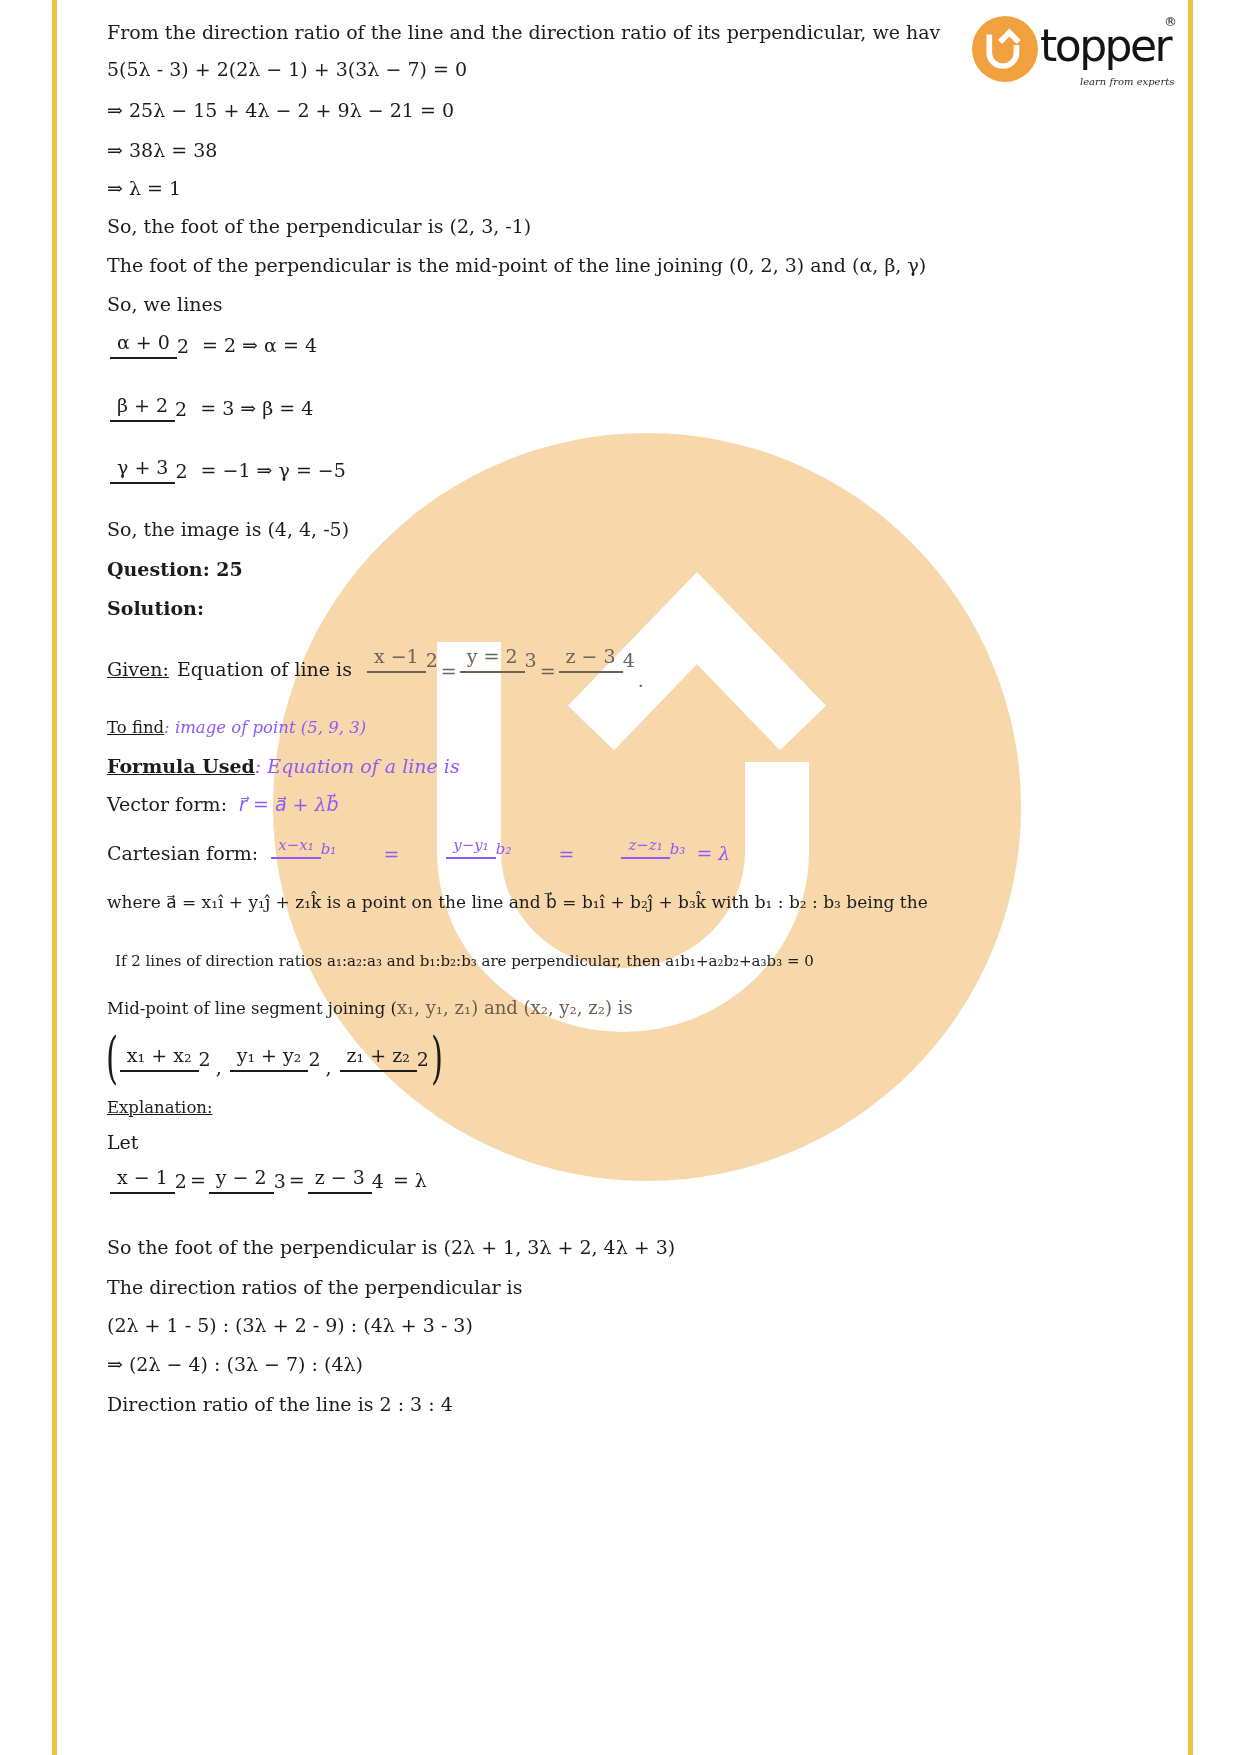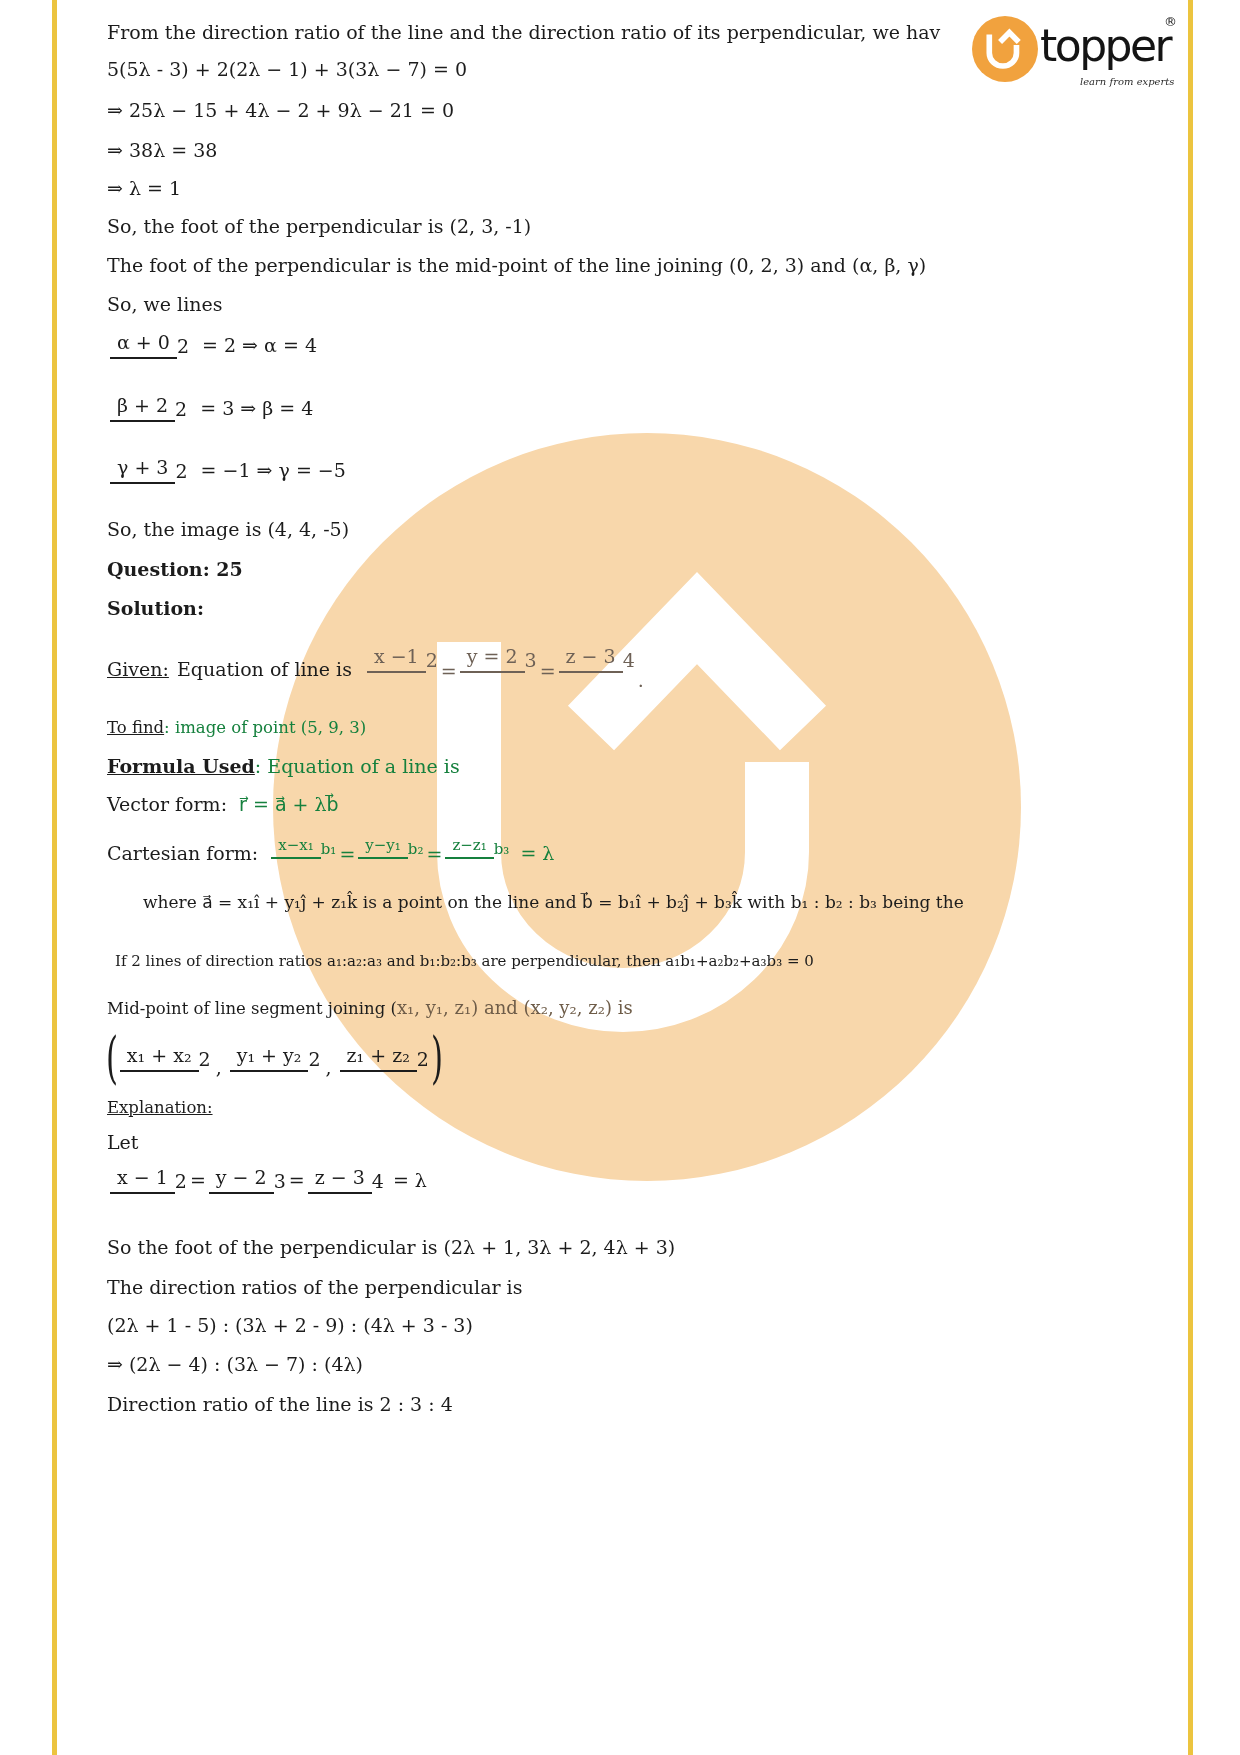--- a/index.html
+++ b/index.html
@@ -10,32 +10,32 @@
   .vline{position:absolute;top:0;bottom:0;width:5px;background:#ECC43F;z-index:5;}
   #vline-left{left:52px;}
   #vline-right{left:1188px;}
 
   .watermark{position:absolute;left:0;top:0;z-index:0;pointer-events:none;}
 
   .line{position:absolute;left:107px;white-space:nowrap;font-size:19px;z-index:2;}
   .bold{font-weight:bold;}
   .ul{text-decoration:underline;}
   .sm{font-size:16.5px;}
-  .md{font-size:17px;margin-left:36px;}
+  .md{font-size:17px;}
   .if2{font-size:15px;margin-left:8px;}
-  .gray{color:#15803d;}
+  .gray{color:#8b5cf6;font-style:italic;}
   .brown{color:#6e5c48;}
   .eqgray{color:#6e6156;}
 
   .fracrow{position:absolute;left:107px;display:flex;align-items:center;z-index:2;font-size:19px;white-space:nowrap;}
   .frac{display:flex;flex-direction:row;align-items:center;margin:0 3px;flex:none;}
   .frac .num{padding:0 7px 3px;border-bottom:2px solid currentColor;line-height:1.2;}
   .frac .den{padding-top:3px;line-height:1.2;}
   .clip{display:flex;align-items:flex-start;overflow:hidden;}
-  .smallfrac{font-size:15px;}
+  .smallfrac{font-size:15px;gap:44px;}
   .bigparen{font-size:56px;line-height:1;font-weight:400;transform:scaleX(0.55);margin:0 -6px;}
   .comma{align-self:flex-end;margin:0 5px 8px 2px;}
 
   
   .logo{position:absolute;left:956px;top:4px;width:232px;height:102px;background:#fff;z-index:4;}
   .logo-circle{position:absolute;left:16px;top:12px;width:66px;height:66px;}
   .brand{position:absolute;left:84px;top:20px;font-family:"DejaVu Sans",sans-serif;font-weight:normal;
          font-size:44px;letter-spacing:-2.5px;color:#141414;line-height:1;}
   .reg{position:absolute;left:208px;top:10px;font-size:13px;color:#141414;font-family:"DejaVu Sans",sans-serif;}
   .tagline{position:absolute;left:124px;top:72px;font-size:10px;font-style:italic;color:#2a2a2a;

